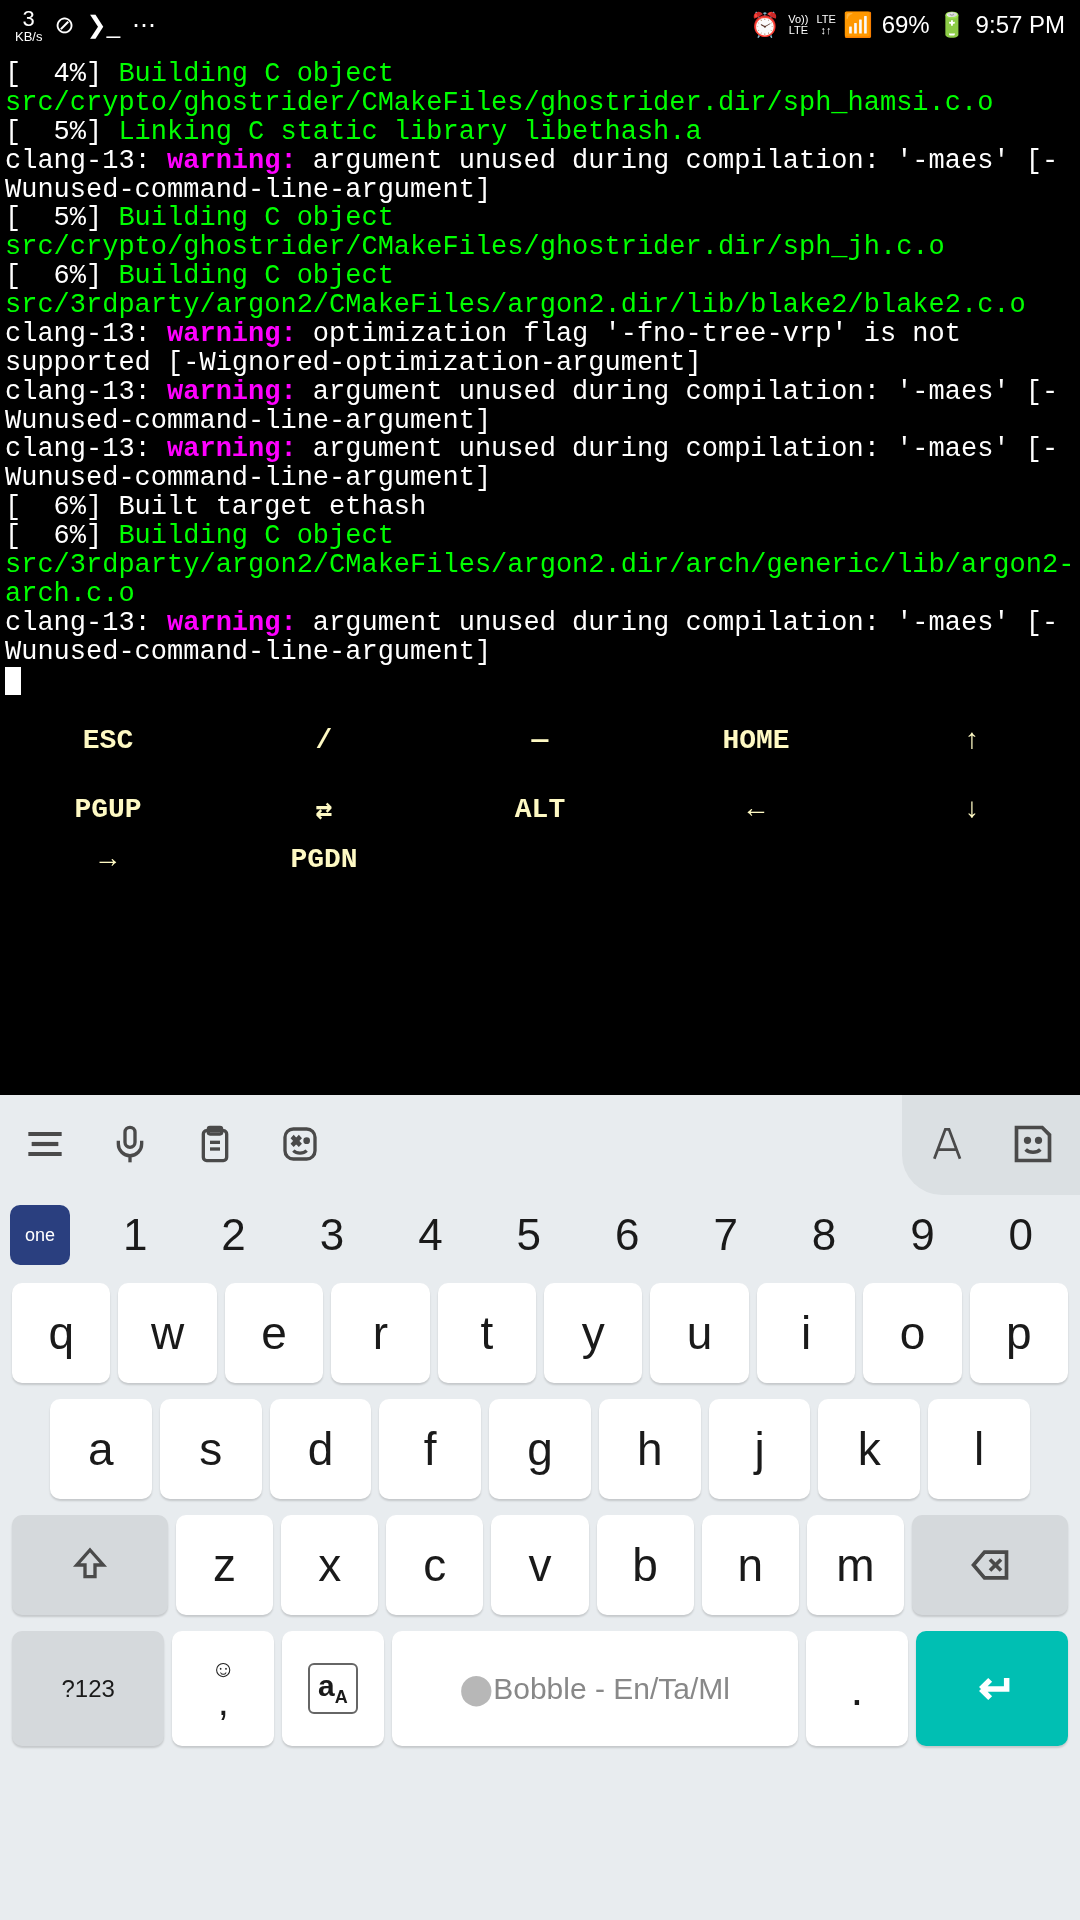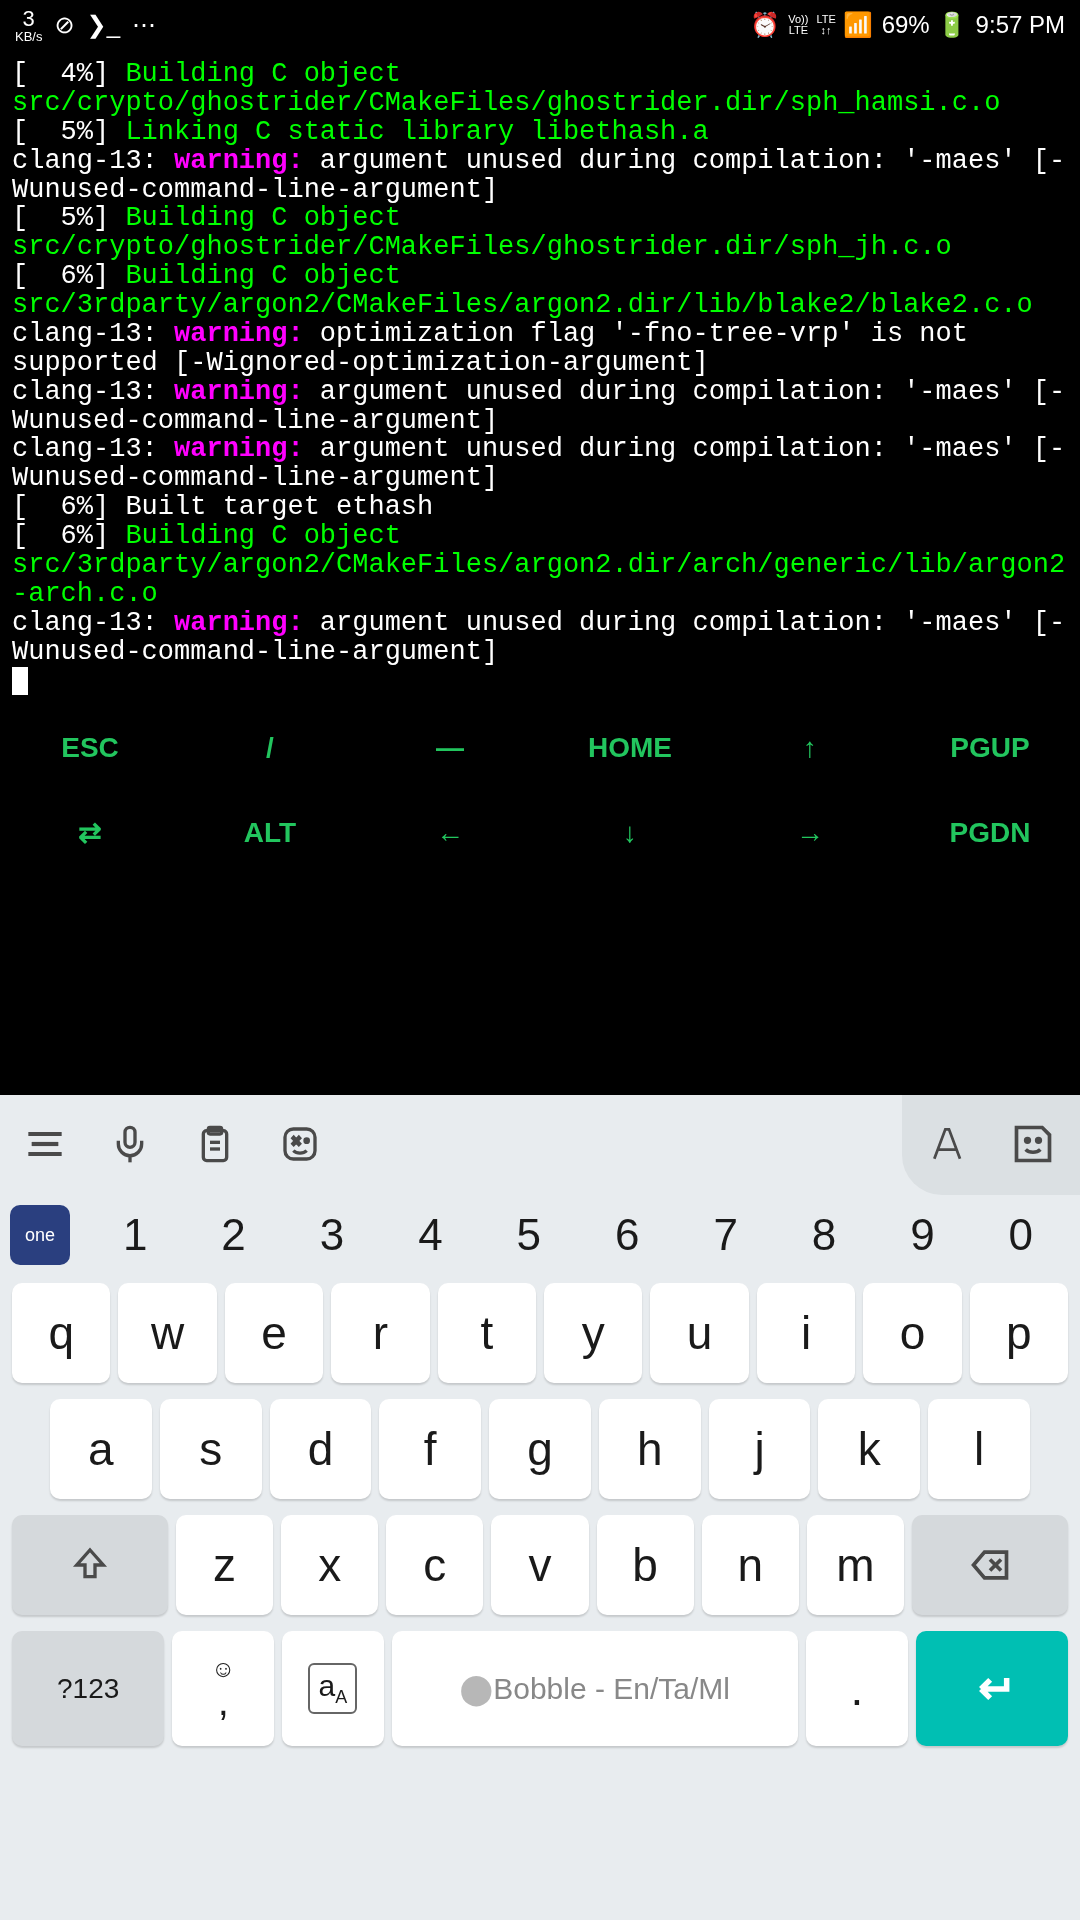--- a/index.html
+++ b/index.html
@@ -20,44 +20,44 @@
       color: #fff;
       font-size: 24px;
       font-family: sans-serif;
     }
     .status-left { display: flex; align-items: center; gap: 12px; }
     .status-right { display: flex; align-items: center; gap: 8px; }
     .kbs { font-size: 15px; line-height: 1; }
     .kbs-num { font-size: 22px; display: block; text-align: center; }
     .kbs-label { font-size: 13px; display: block; }
     .terminal {
-      padding: 10px 12px;
+      padding: 10px 5px;
       font-family: 'Courier New', monospace;
       font-size: 27px;
       line-height: 1.07;
       color: #fff;
       word-wrap: break-word;
       white-space: pre-wrap;
     }
     .green { color: #00ff00; }
     .magenta { color: #ff00ff; font-weight: bold; }
     .cursor {
       display: inline-block;
       width: 16px;
       height: 28px;
       background: #fff;
       vertical-align: text-bottom;
     }
     .fn-keys {
       display: grid;
-      grid-template-columns: repeat(6, 1fr);
+      grid-template-columns: repeat(5, 1fr);
       grid-template-rows: 1fr 1fr;
       height: 170px;
-      color: #22c55e;
-      font-family: Liberation Sans, sans-serif;
+      color: #fef9c3;
+      font-family: Liberation Mono, monospace;
       font-size: 28px;
       font-weight: bold;
     }
     .fn-key {
       display: flex;
       align-items: center;
       justify-content: center;
     }
     .keyboard {
       background: #e8ecef;
@@ -145,20 +145,21 @@
       align-items: center;
       line-height: 1;
     }
     .comma-emoji .emoji { font-size: 24px; }
     .comma-emoji .comma { font-size: 40px; }
     .lang-icon {
       font-size: 30px;
       border: 2px solid #666;
       padding: 4px 8px;
       border-radius: 6px;
+      font-weight: bold;
     }
     .lte-stack { font-size: 11px; line-height: 1; text-align: center; }
   </style>
 </head>
 <body>
 
 <div class="status-bar">
   <div class="status-left">
     <div class="kbs">
       <span class="kbs-num">3</span>
@@ -316,21 +317,21 @@
       </div>
     <div class="key gray wide">
       <svg class="bksp-icon" width="44" height="44" viewBox="0 0 24 24" fill="none" stroke="#4a4a4a" stroke-width="2">
           <path d="M21 5H9l-6 7 6 7h12z"></path>
           <line x1="12" y1="9" x2="18" y2="15"></line>
           <line x1="18" y1="9" x2="12" y2="15"></line>
         </svg>
     </div>
   </div>
   <div class="key-row">
-    <div class="key gray wide symrow" style="font-size:28px">?123</div>
+    <div class="key gray wide symrow" style="font-size:24px">?123</div>
     <div class="key symrow">
       <div class="comma-emoji">
           <span class="emoji">☺</span>
           <span class="comma">,</span>
         </div>
     </div>
     <div class="key symrow">
       <span class="lang-icon">a<sub style="font-size:18px">A</sub></span>
     </div>
     <div class="key bobble symrow">

